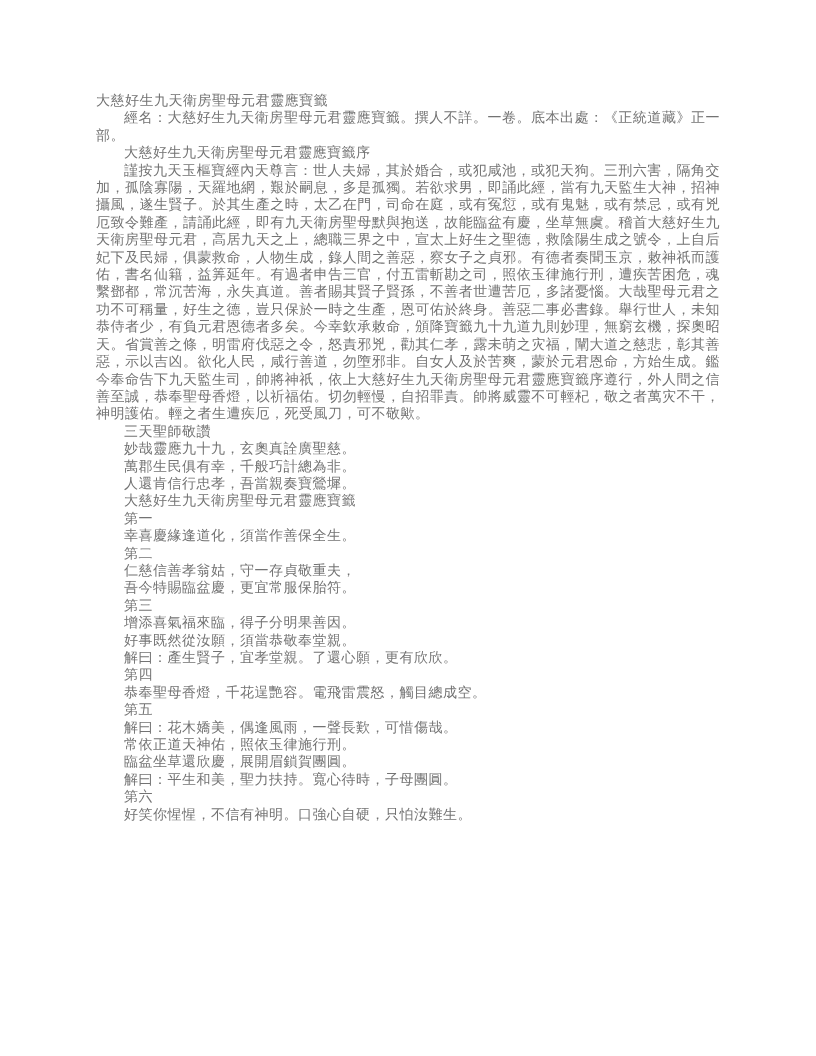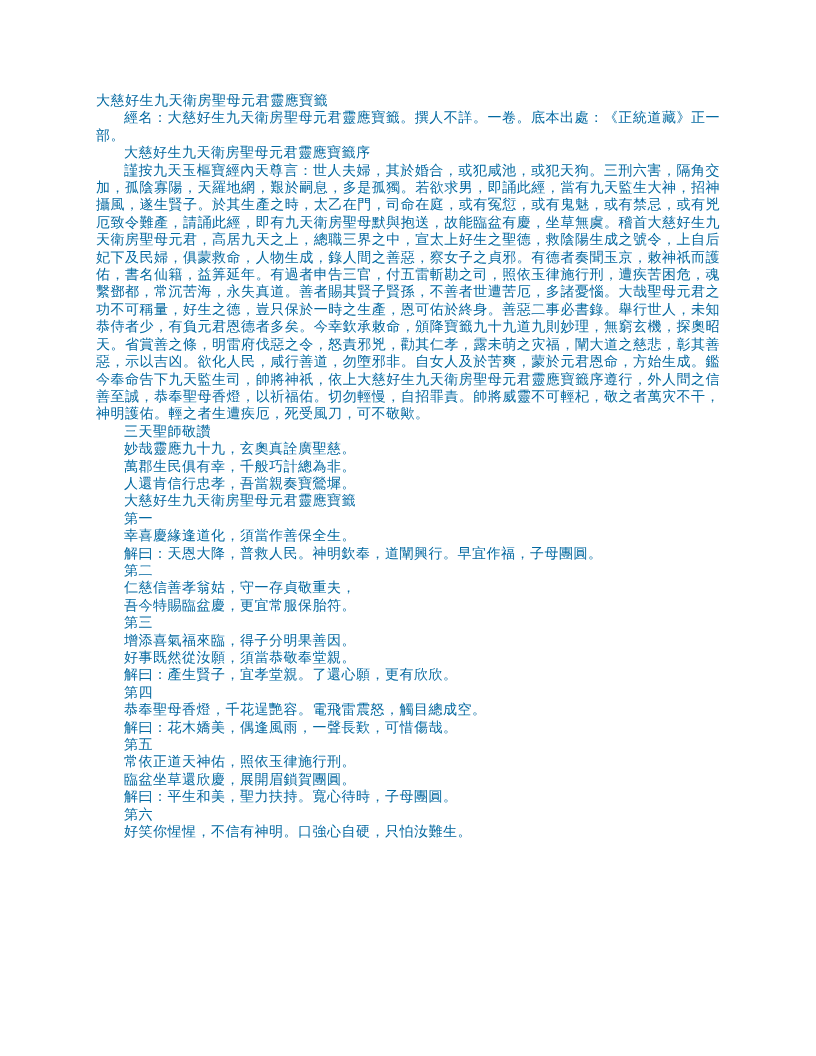--- a/index.html
+++ b/index.html
@@ -8,21 +8,21 @@
     background: #e8e8e8;
   }
   .page {
     position: relative;
     width: 816px;
     height: 1056px;
     margin: 0 auto;
     background: #ffffff;
     box-sizing: border-box;
     padding: 92px 96px 44px 96px;
-    color: #0369a1;
+    color: #737373;
     font-family: "DejaVu Serif", "Liberation Serif", serif;
     font-size: 14px;
     line-height: 17.4px;
     overflow: hidden;
   }
   .page p {
     margin: 0;
     padding: 0;
     text-align: justify;
     word-break: break-all;
@@ -44,36 +44,35 @@
 
   <p class="indent">三天聖師敬讚</p>
   <p class="indent">妙哉靈應九十九，玄奧真詮廣聖慈。</p>
   <p class="indent">萬郡生民俱有幸，千般巧計總為非。</p>
   <p class="indent">人還肯信行忠孝，吾當親奏寶鶯墀。</p>
 
   <p class="indent">大慈好生九天衛房聖母元君靈應寶籤</p>
 
   <p class="indent">第一</p>
   <p class="indent">幸喜慶緣逢道化，須當作善保全生。</p>
-  <p class="indent">解曰：天恩大降，普救人民。神明欽奉，道闡興行。早宜作福，子母團圓。</p>
 
   <p class="indent">第二</p>
   <p class="indent">仁慈信善孝翁姑，守一存貞敬重夫，</p>
   <p class="indent">吾今特賜臨盆慶，更宜常服保胎符。</p>
 
   <p class="indent">第三</p>
   <p class="indent">增添喜氣福來臨，得子分明果善因。</p>
   <p class="indent">好事既然從汝願，須當恭敬奉堂親。</p>
   <p class="indent">解曰：產生賢子，宜孝堂親。了還心願，更有欣欣。</p>
 
   <p class="indent">第四</p>
   <p class="indent">恭奉聖母香燈，千花逞艷容。電飛雷震怒，觸目總成空。</p>
+  <p class="indent">第五</p>
+
   <p class="indent">解曰：花木嬌美，偶逢風雨，一聲長歎，可惜傷哉。</p>
-
-  <p class="indent">第五</p>
   <p class="indent">常依正道天神佑，照依玉律施行刑。</p>
   <p class="indent">臨盆坐草還欣慶，展開眉鎖賀團圓。</p>
   <p class="indent">解曰：平生和美，聖力扶持。寬心待時，子母團圓。</p>
 
   <p class="indent">第六</p>
   <p class="indent">好笑你惺惺，不信有神明。口強心自硬，只怕汝難生。</p>
 
 </div>
 
 </body></html>

